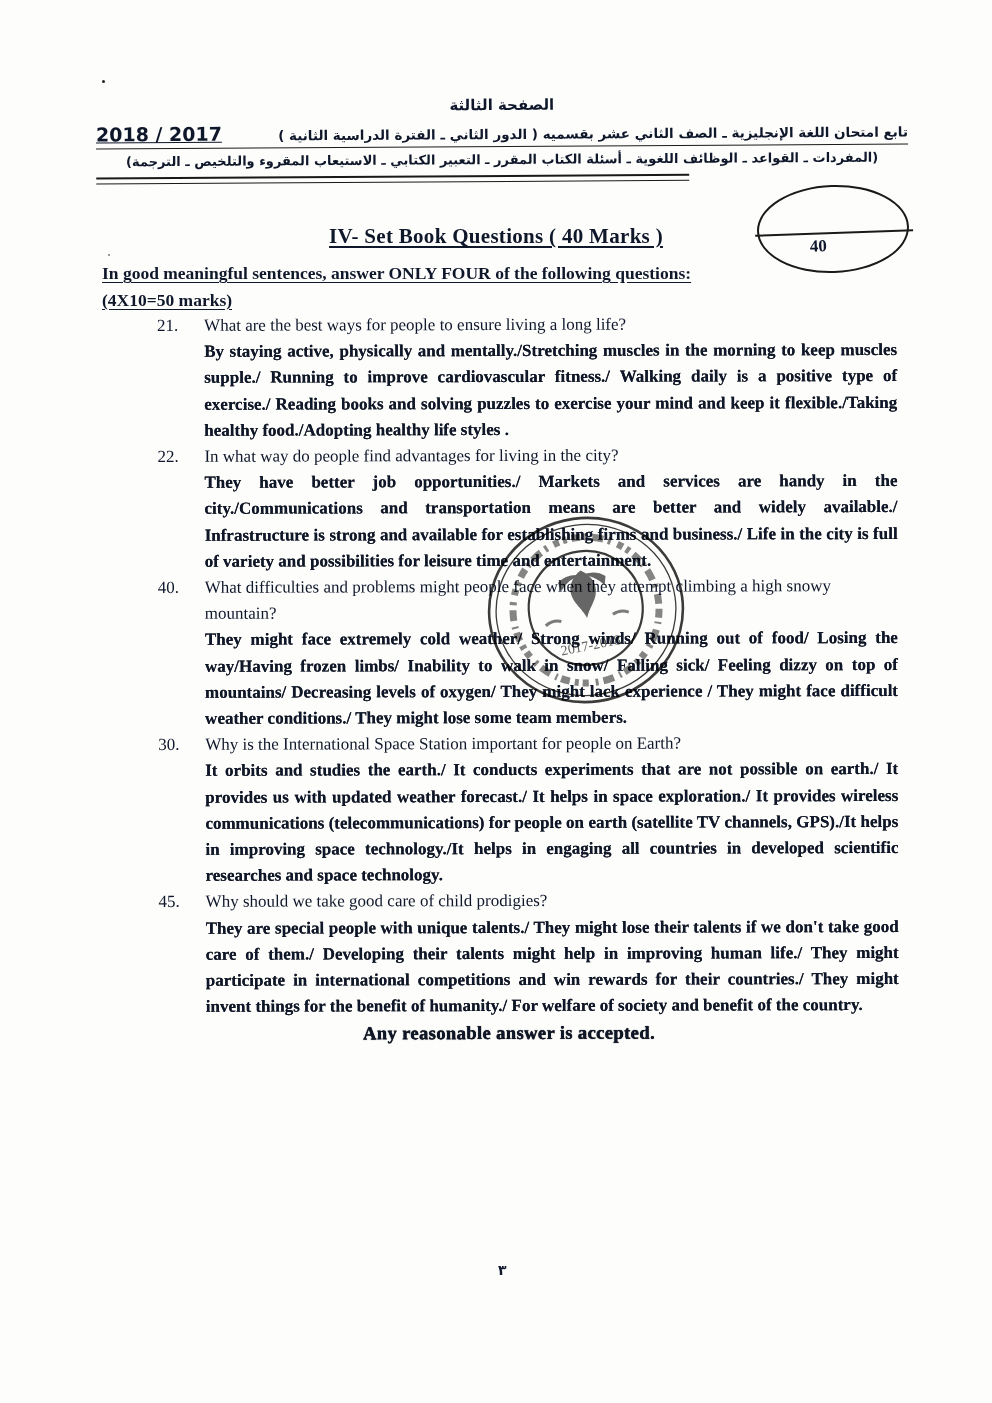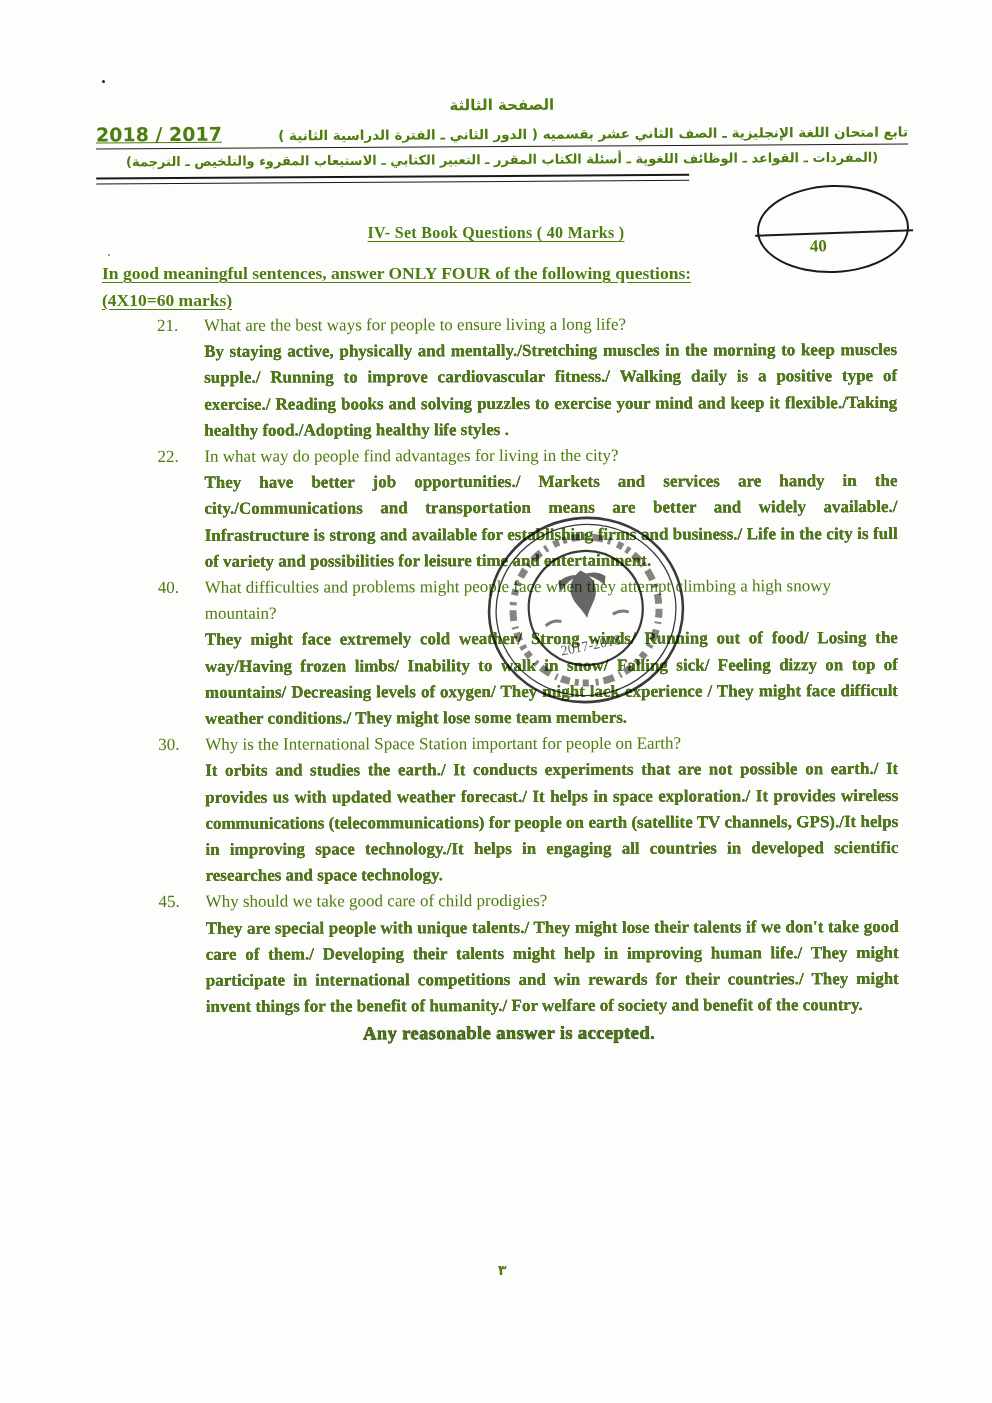--- a/index.html
+++ b/index.html
@@ -2,21 +2,21 @@
 <html lang="en"><head>
 <meta charset="utf-8">
 <title>Scanned Exam Answer Key — Page 3</title>
 <style>
   html,body{margin:0;padding:0;background:#e8e8e8;}
   .sheet{
     position:relative;
     width:992px;height:1403px;
     margin:0 auto;
     background:#fdfdfc;
-    color:#4d7c0f;
+    color:#0f172a;
     font-family:"Liberation Serif", serif;
     overflow:hidden;
   }
   
   .header{
     position:absolute;top:96px;left:96px;right:84px;
     transform:rotate(-0.35deg);
     font-family:"DejaVu Sans", sans-serif;
   }
   .h-line1{
@@ -57,21 +57,21 @@
   }
   .badge-value{
     position:absolute;top:58%;left:34%;
     font-size:17px;font-weight:bold;
     font-family:"Liberation Serif", serif;
   }
   
   .section-title{
     position:absolute;top:224px;left:0;width:100%;
     text-align:center;
-    font-size:16px;font-weight:bold;
+    font-size:21px;font-weight:bold;
     letter-spacing:.3px;
   }
   .section-title span{text-decoration:underline;text-underline-offset:3px;}
   .instruction{
     position:absolute;top:260px;left:102px;right:92px;
     font-size:17.5px;font-weight:bold;line-height:27px;
   }
   .instruction .u{text-decoration:underline;text-underline-offset:3px;}
   
   .questions{
@@ -142,21 +142,21 @@
     <div class="badge-chord"></div>
     <div class="badge-value">40</div>
   </div>
 
   <div class="section-title">
     <span>IV- Set Book Questions ( 40 Marks )</span>
   </div>
 
   <div class="instruction">
     <span class="u">In good meaningful sentences, answer ONLY FOUR of the following questions:</span><br>
-    <span class="u">(4X10=60 marks)</span>
+    <span class="u">(4X10=50 marks)</span>
   </div>
 
   <div class="questions">
 
     <div class="q-row">
       <div class="q-num">21.</div>
       <div class="q-body">
         <div class="q-question">What are the best ways for people to ensure living a long life?</div>
         <div class="q-answer">By staying active, physically and mentally./Stretching muscles in the morning to keep muscles supple./ Running to improve cardiovascular fitness./ Walking daily is a positive type of exercise./ Reading books and solving puzzles to exercise your mind and keep it flexible./Taking healthy food./Adopting healthy life styles .</div>
       </div>

